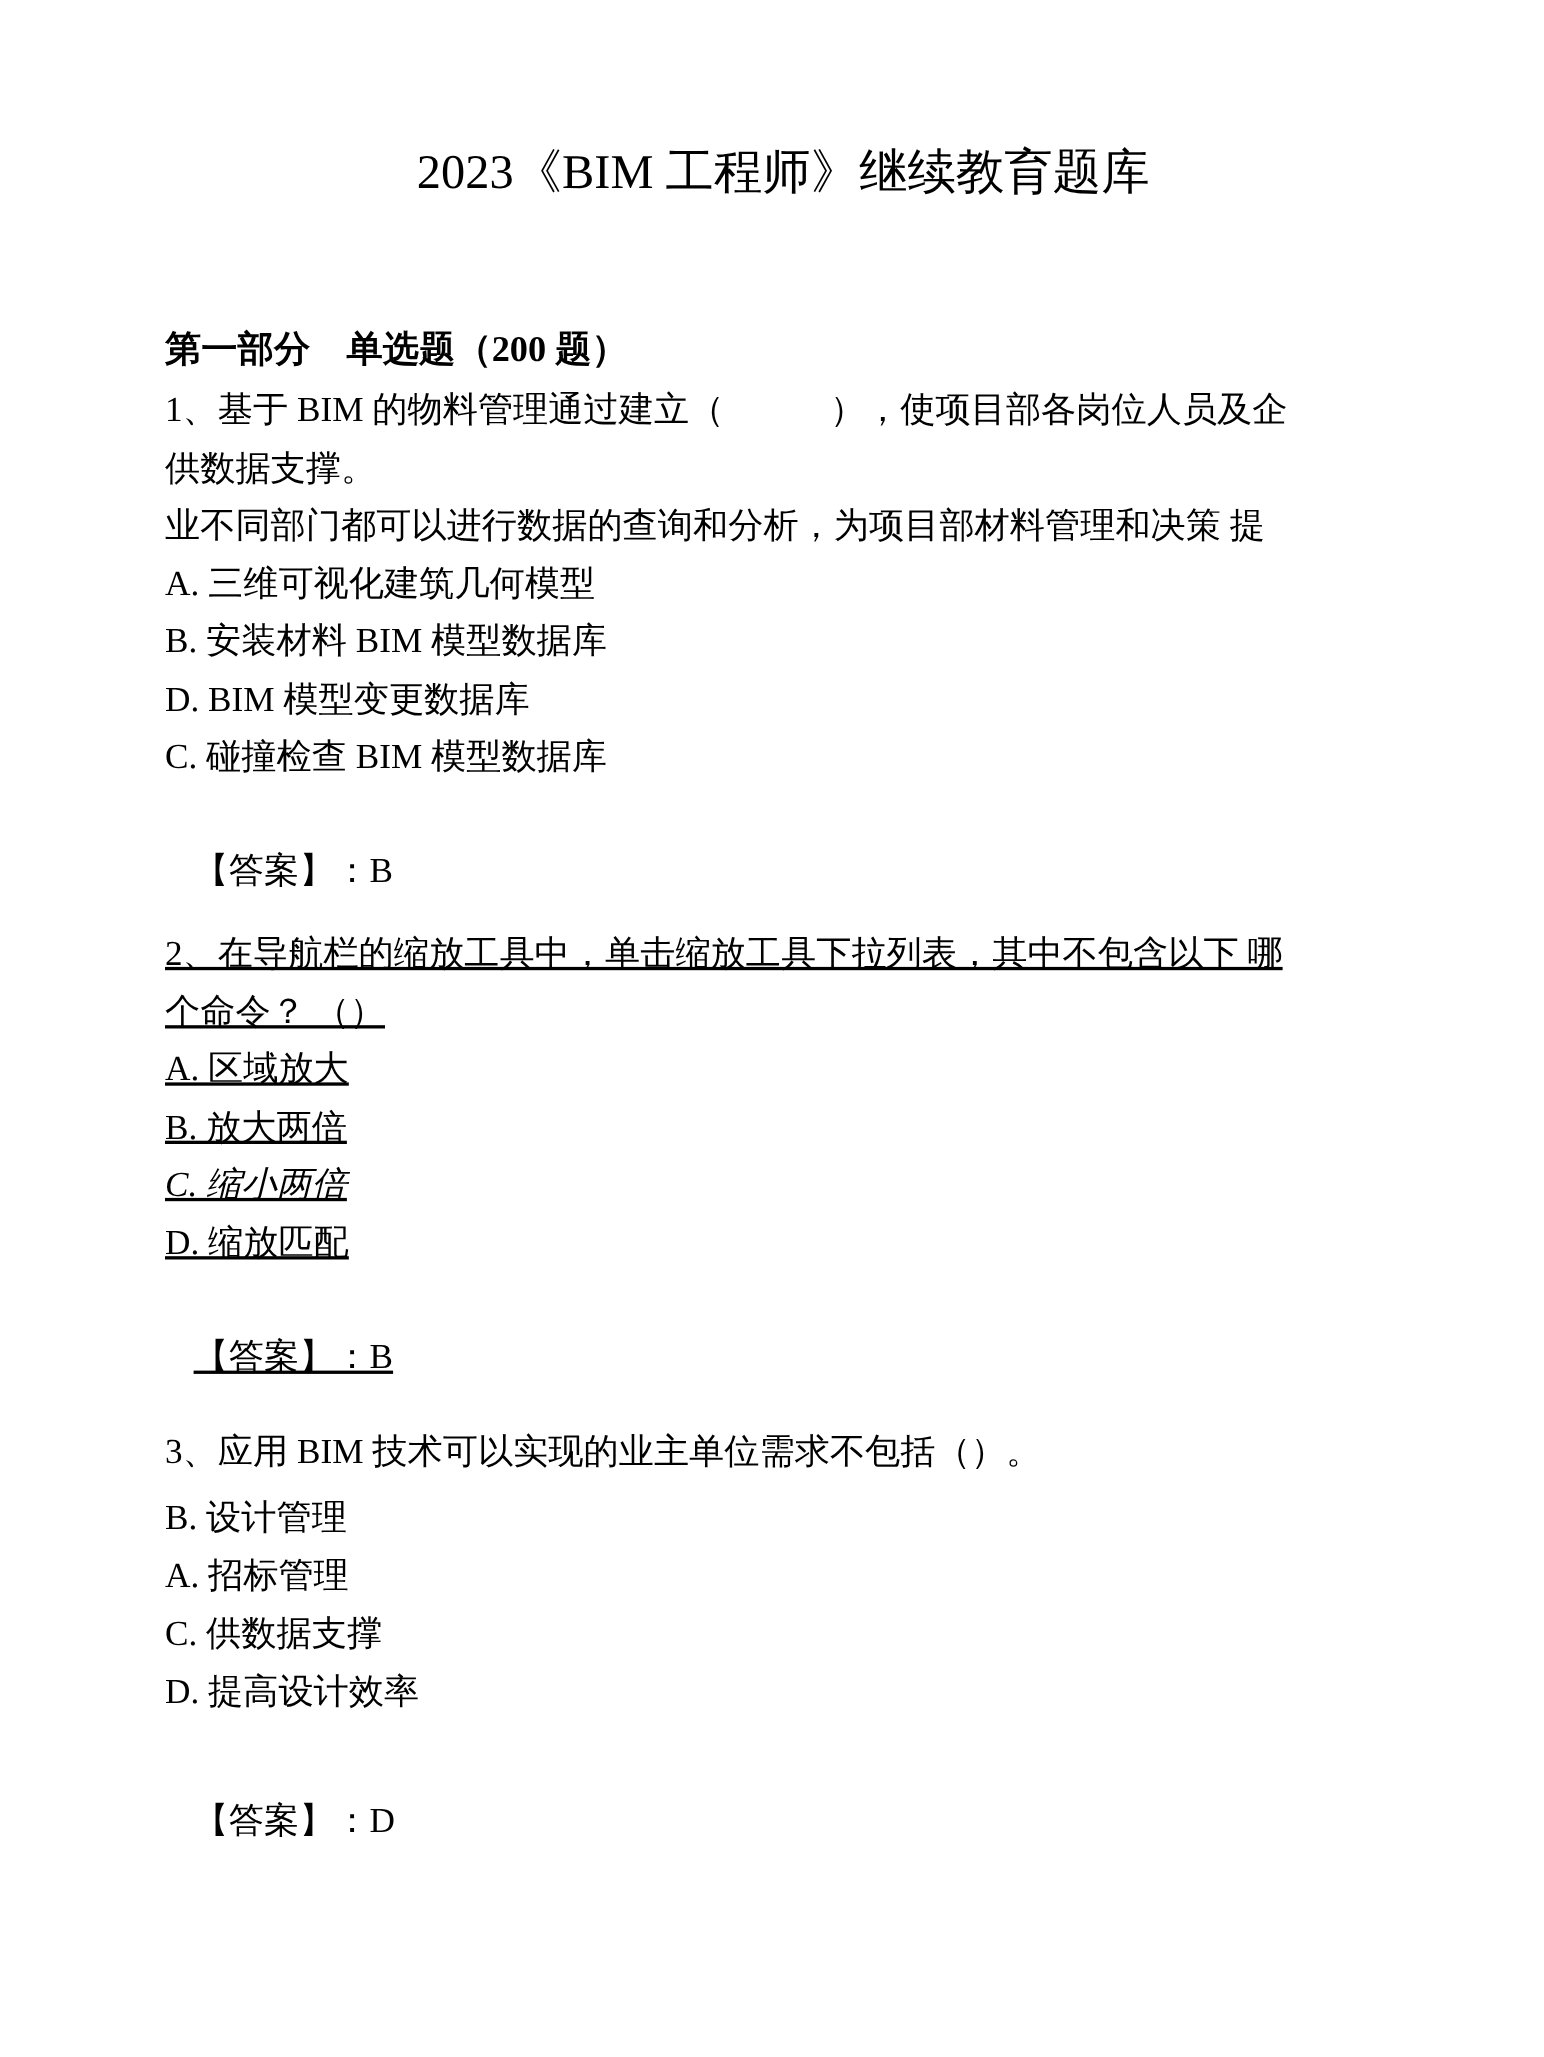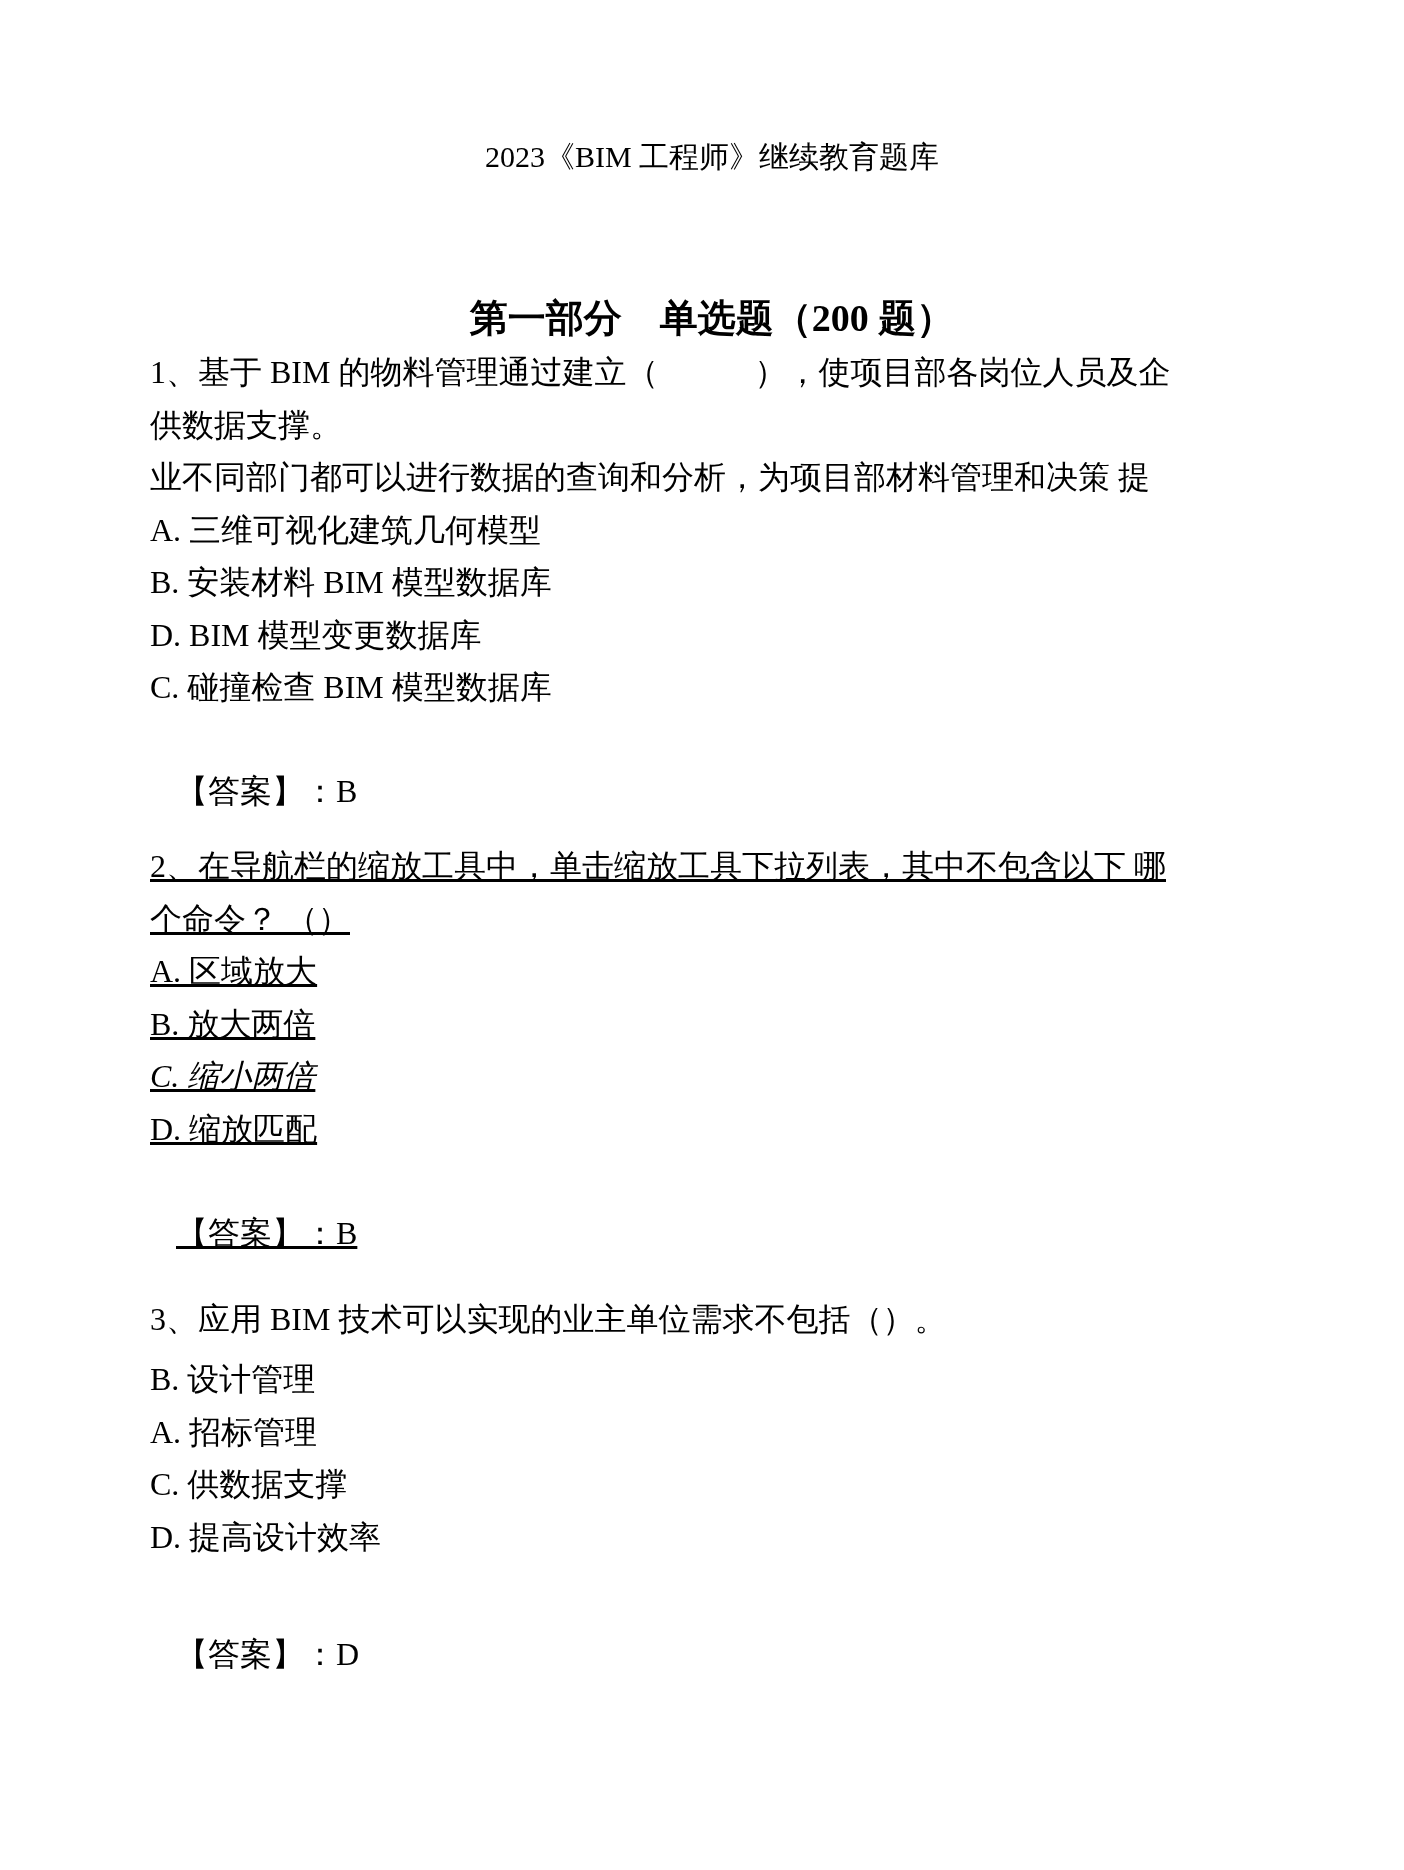--- a/index.html
+++ b/index.html
@@ -13,32 +13,31 @@
     height: 1870px;
     box-sizing: border-box;
     background: #ffffff;
     color: #000000;
     padding: 128px 130px 0 150px;
     font-family: "Liberation Serif", "DejaVu Serif", serif;
     overflow: hidden;
   }
   .doc-title {
     margin: 0;
-    font-size: 30px;
+    font-size: 44px;
     line-height: 58px;
     font-weight: normal;
     text-align: center;
     white-space: pre;
   }
   .section-heading {
     margin: 104px 0 0 0;
-    font-size: 38px;
+    font-size: 33px;
     line-height: 56px;
     font-weight: bold;
-    text-align: center;
     white-space: pre;
   }
   .question {
     margin: 0;
   }
   .question.q2 { margin-top: 23px; text-decoration: underline; }
   .question.q3 { margin-top: 33px; }
   .q3 .options { margin-top: 8px; }
   .line {
     margin: 0;

